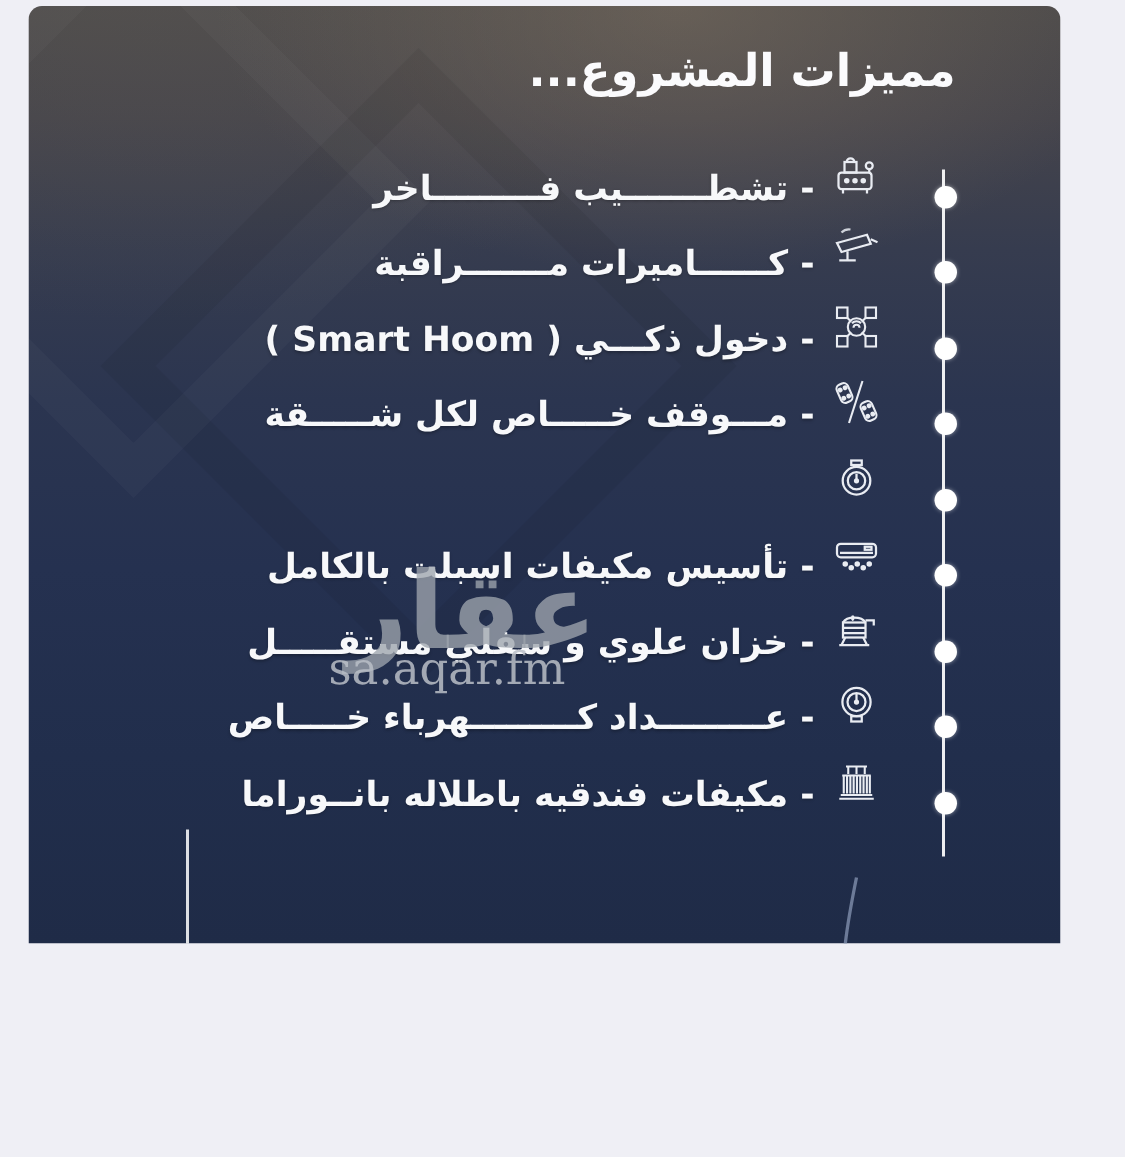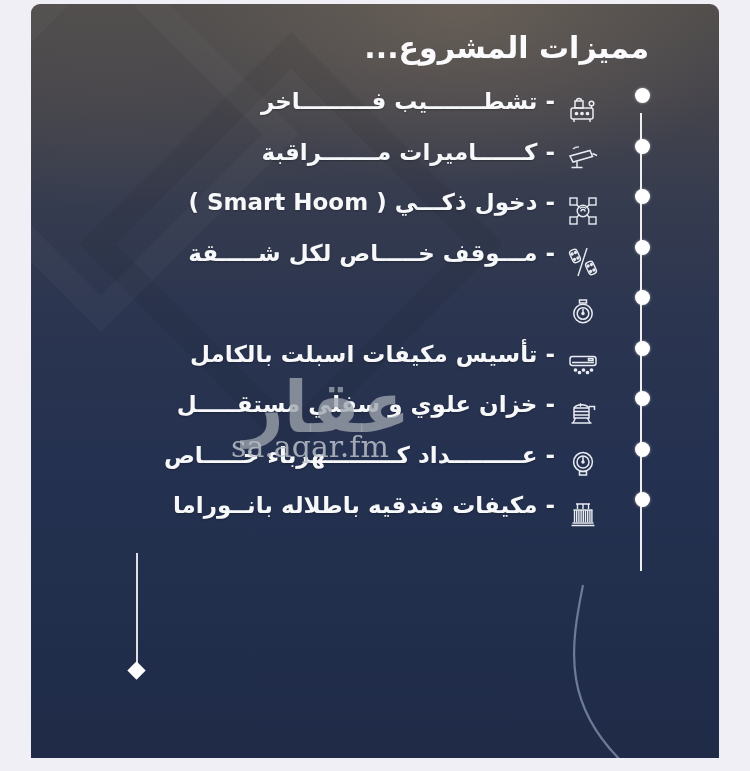--- a/index.html
+++ b/index.html
@@ -3,21 +3,21 @@
 <meta charset="utf-8">
 <style>
   * { margin:0; padding:0; box-sizing:border-box; }
   html,body { width:750px; height:771px; overflow:hidden; }
   body {
     position:relative;
     background:#efeff5;
     font-family:"DejaVu Sans", sans-serif;
   }
   .card {
-    position:absolute; left:31px; top:4px; width:688px; height:754px;
+    position:absolute; left:19px; top:4px; width:688px; height:625px;
     border-radius:9px 9px 0 0; overflow:hidden;
     background:
       radial-gradient(430px 250px at 63% 0%, rgba(125,112,97,0.55), rgba(125,112,97,0) 72%),
       radial-gradient(520px 300px at 12% 0%, rgba(92,88,84,0.38), rgba(92,88,84,0) 70%),
       linear-gradient(180deg, #4c4a4a 0%, #45444b 12%, #363c4f 26%, #2b3550 42%, #253150 60%, #212e4c 80%, #1f2b47 100%);
   }
   .deco { position:absolute; border:26px solid rgba(255,255,255,0.028); transform:rotate(45deg); }
   .deco.d1 { width:280px; height:280px; left:-70px; top:-10px; }
   .deco.d2 { width:300px; height:300px; left:110px; top:90px; border-color:rgba(0,0,0,0.05); }
 
@@ -27,21 +27,21 @@
     letter-spacing:0.5px; white-space:nowrap;
   }
 
   .connector {
     position:absolute; left:609px; top:109px; width:2px; height:458px;
     background:rgba(255,255,255,0.92);
   }
 
   .rows { position:absolute; top:84px; right:69px; }
   .row {
-    direction:rtl; display:flex; align-items:flex-start; height:50.5px;
+    direction:rtl; display:flex; align-items:flex-end; height:50.5px;
   }
   .dot {
     width:15px; height:15px; border-radius:50%; background:#ffffff;
     margin-left:30px; flex:0 0 auto; position:relative; z-index:2;
     box-shadow:0 0 3px rgba(255,255,255,0.5);
   }
   .icon-box {
     width:44px; height:44px; display:flex; align-items:center; justify-content:center;
     margin-left:6px; flex:0 0 auto;
   }

